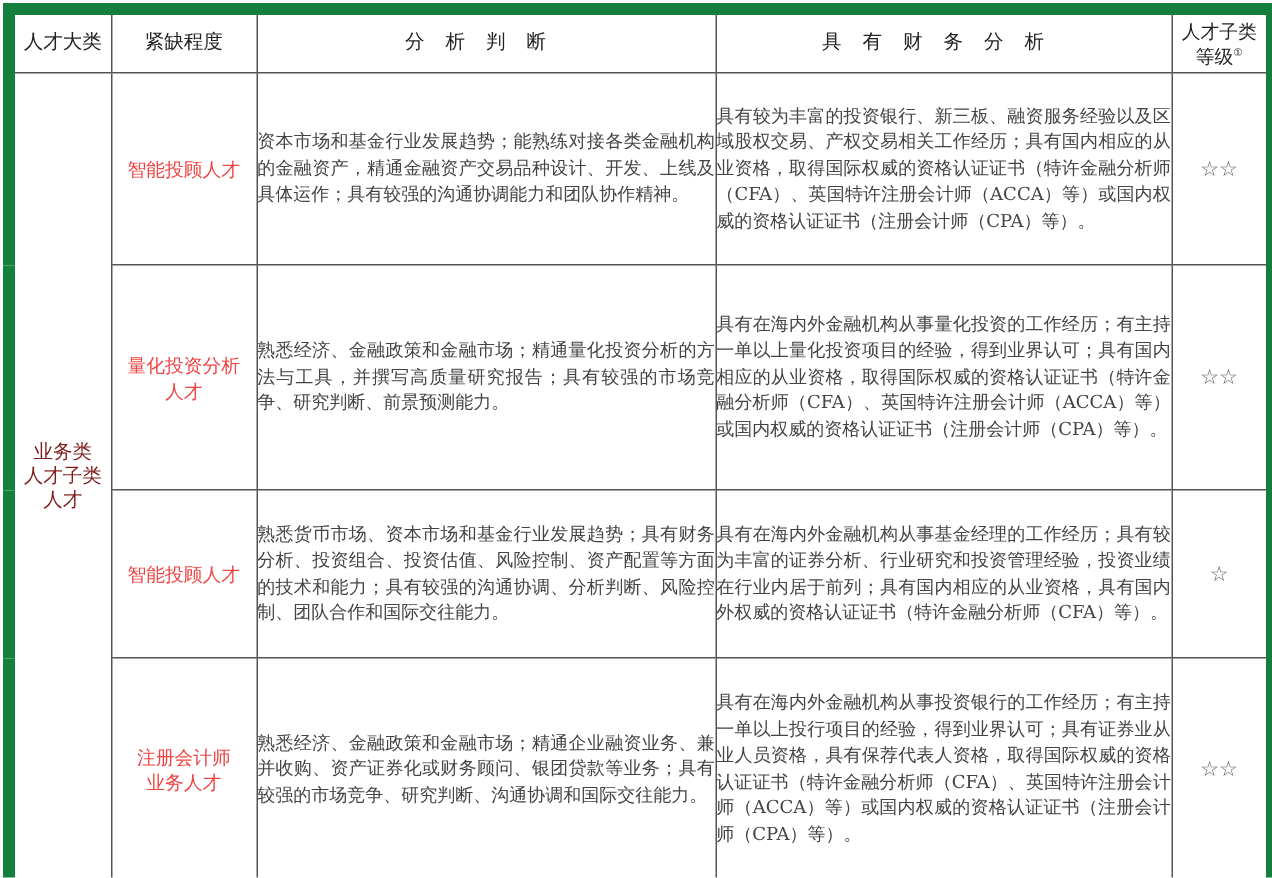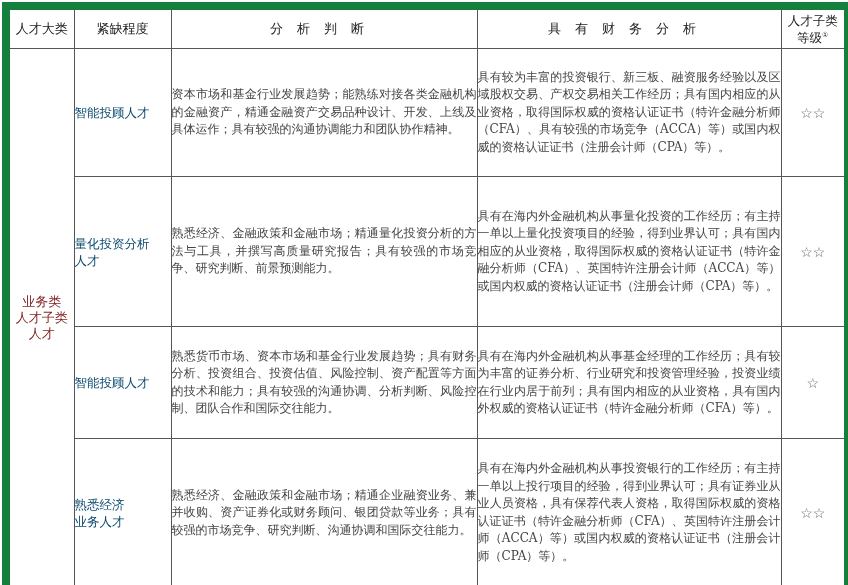--- a/index.html
+++ b/index.html
@@ -20,21 +20,21 @@
     font-family: "DejaVu Sans", "Liberation Sans", sans-serif;
     font-size: 13px; color: #222; height: 38px; text-align: center; line-height: 16px;
   }
   th.spaced { letter-spacing: 14px; }
   th.scarcity { font-size: 12.5px; line-height: 15px; }
   th sup { font-size: 7px; letter-spacing: 0; }
   td.major {
     font-family: "DejaVu Sans", "Liberation Sans", sans-serif;
     font-size: 13px; color: #7f1d1d; text-align: center; line-height: 16px; font-weight: bold;
   }
-  td.sub { font-size: 12.5px; text-align: left; line-height: 17px; color: #0c4a6e; padding: 0 6px; }
+  td.sub { font-size: 12.5px; text-align: center; line-height: 17px; color: #ef4444; padding: 0 6px; }
   td.ability, td.experience {
     font-size: 12px; line-height: 17.5px; color: #444; text-align: justify;
     padding: 0 6px 0 10px; vertical-align: middle;
   }
   td.experience { padding: 0 6px 0 8px; }
   td.stars { text-align: center; font-size: 14px; color: #666; letter-spacing: 0; }
   tr.r1 { height: 128px; }
   tr.r2 { height: 150px; }
   tr.r3 { height: 112px; }
   tr.r4 { height: 152px; }
@@ -70,21 +70,21 @@
         <span>人才子类</span><br>
         <span>人才</span>
       </td>
       <td class="sub">
         <span>智能投顾人才</span>
       </td>
       <td class="ability">
         <span class="cell-text">资本市场和基金行业发展趋势；能熟练对接各类金融机构的金融资产，精通金融资产交易品种设计、开发、上线及具体运作；具有较强的沟通协调能力和团队协作精神。</span>
       </td>
       <td class="experience">
-        <span class="cell-text">具有较为丰富的投资银行、新三板、融资服务经验以及区域股权交易、产权交易相关工作经历；具有国内相应的从业资格，取得国际权威的资格认证证书（特许金融分析师（CFA）、具有较强的市场竞争（ACCA）等）或国内权威的资格认证证书（注册会计师（CPA）等）。</span>
+        <span class="cell-text">具有较为丰富的投资银行、新三板、融资服务经验以及区域股权交易、产权交易相关工作经历；具有国内相应的从业资格，取得国际权威的资格认证证书（特许金融分析师（CFA）、英国特许注册会计师（ACCA）等）或国内权威的资格认证证书（注册会计师（CPA）等）。</span>
       </td>
       <td class="stars">
         <span>☆☆</span>
       </td>
     </tr>
     <tr class="r2">
       <td class="sub">
         <span>量化投资分析</span><br>
         <span>人才</span>
       </td>
@@ -107,21 +107,21 @@
       </td>
       <td class="experience">
         <span class="cell-text">具有在海内外金融机构从事基金经理的工作经历；具有较为丰富的证券分析、行业研究和投资管理经验，投资业绩在行业内居于前列；具有国内相应的从业资格，具有国内外权威的资格认证证书（特许金融分析师（CFA）等）。</span>
       </td>
       <td class="stars">
         <span>☆</span>
       </td>
     </tr>
     <tr class="r4">
       <td class="sub">
-        <span>熟悉经济</span><br>
+        <span>注册会计师</span><br>
         <span>业务人才</span>
       </td>
       <td class="ability">
         <span class="cell-text">熟悉经济、金融政策和金融市场；精通企业融资业务、兼并收购、资产证券化或财务顾问、银团贷款等业务；具有较强的市场竞争、研究判断、沟通协调和国际交往能力。</span>
       </td>
       <td class="experience">
         <span class="cell-text">具有在海内外金融机构从事投资银行的工作经历；有主持一单以上投行项目的经验，得到业界认可；具有证券业从业人员资格，具有保荐代表人资格，取得国际权威的资格认证证书（特许金融分析师（CFA）、英国特许注册会计师（ACCA）等）或国内权威的资格认证证书（注册会计师（CPA）等）。</span>
       </td>
       <td class="stars">
         <span>☆☆</span>

